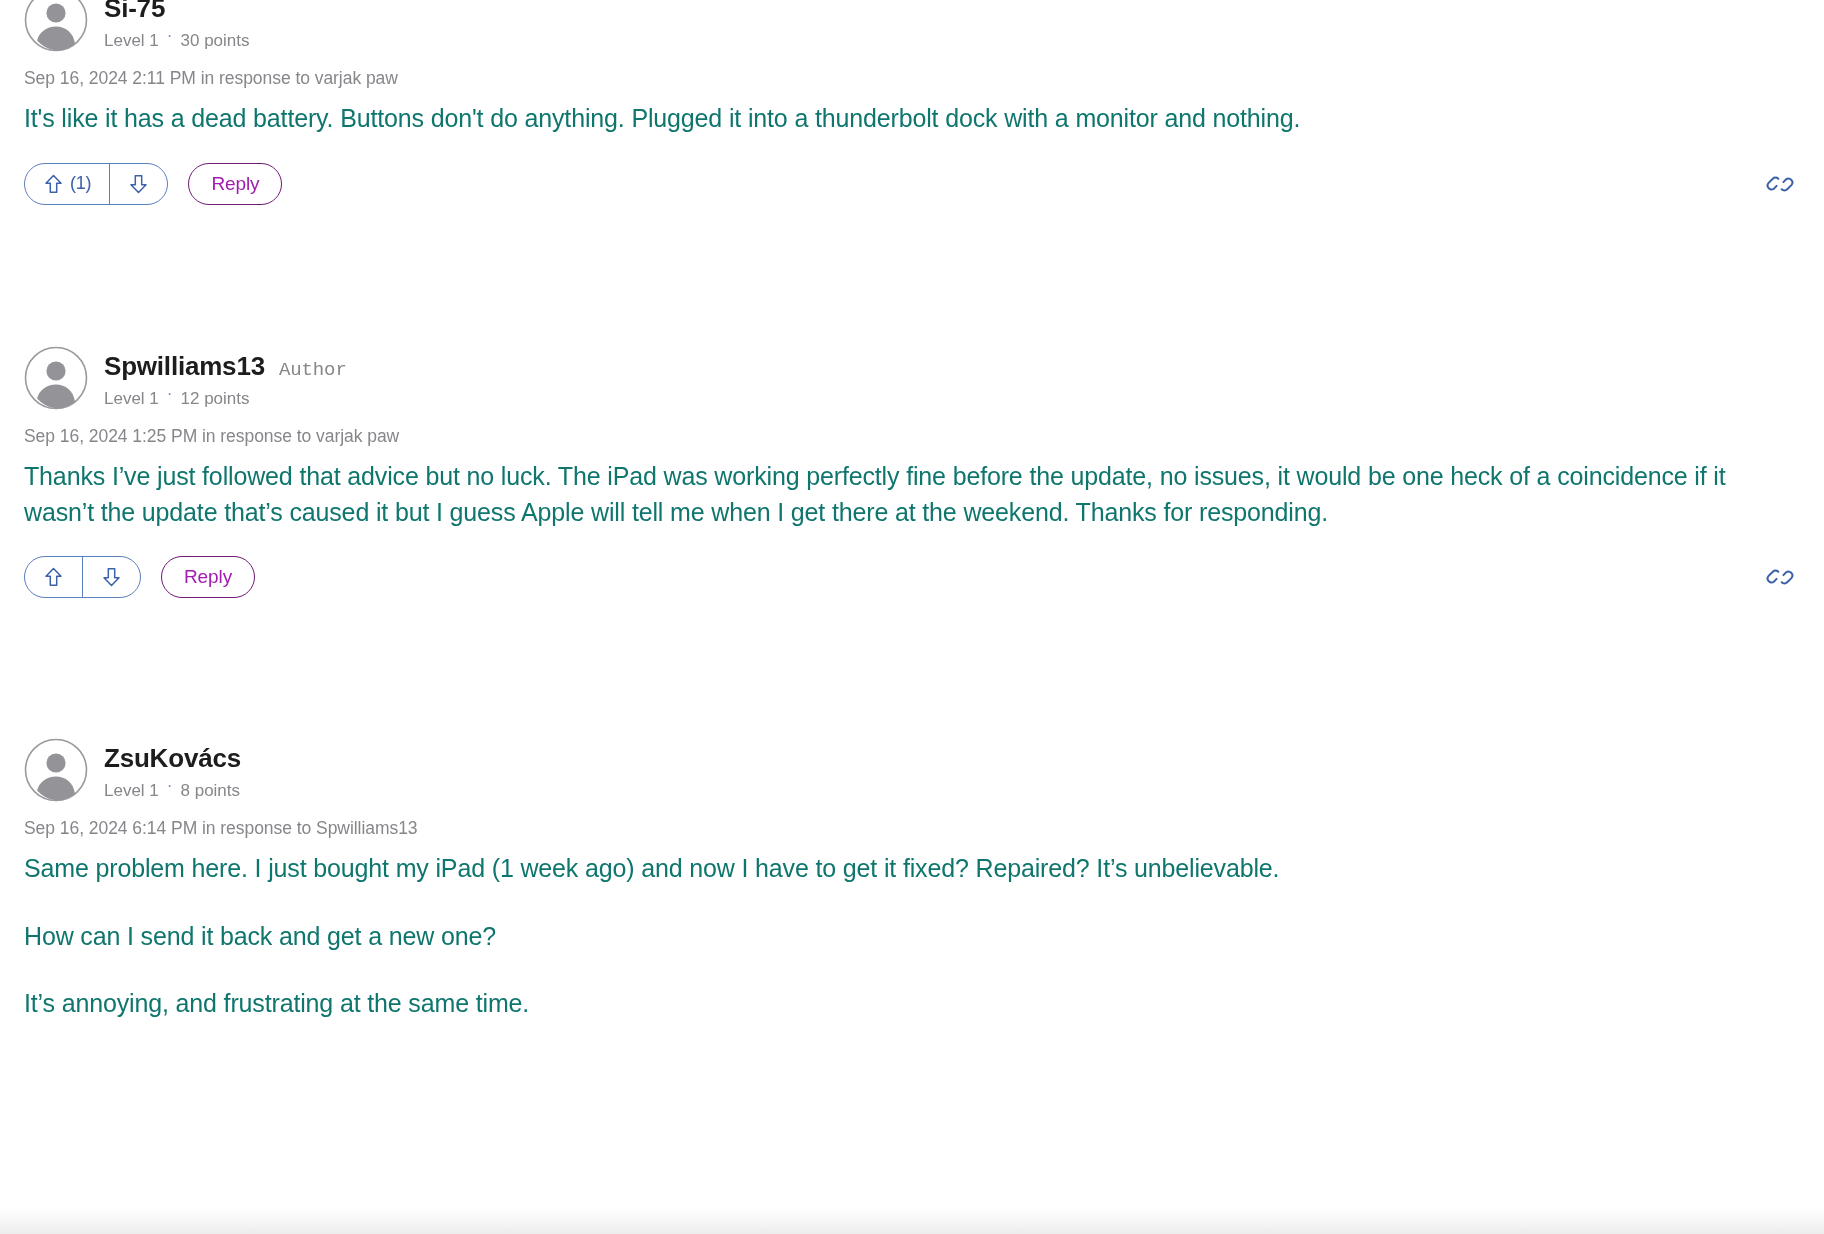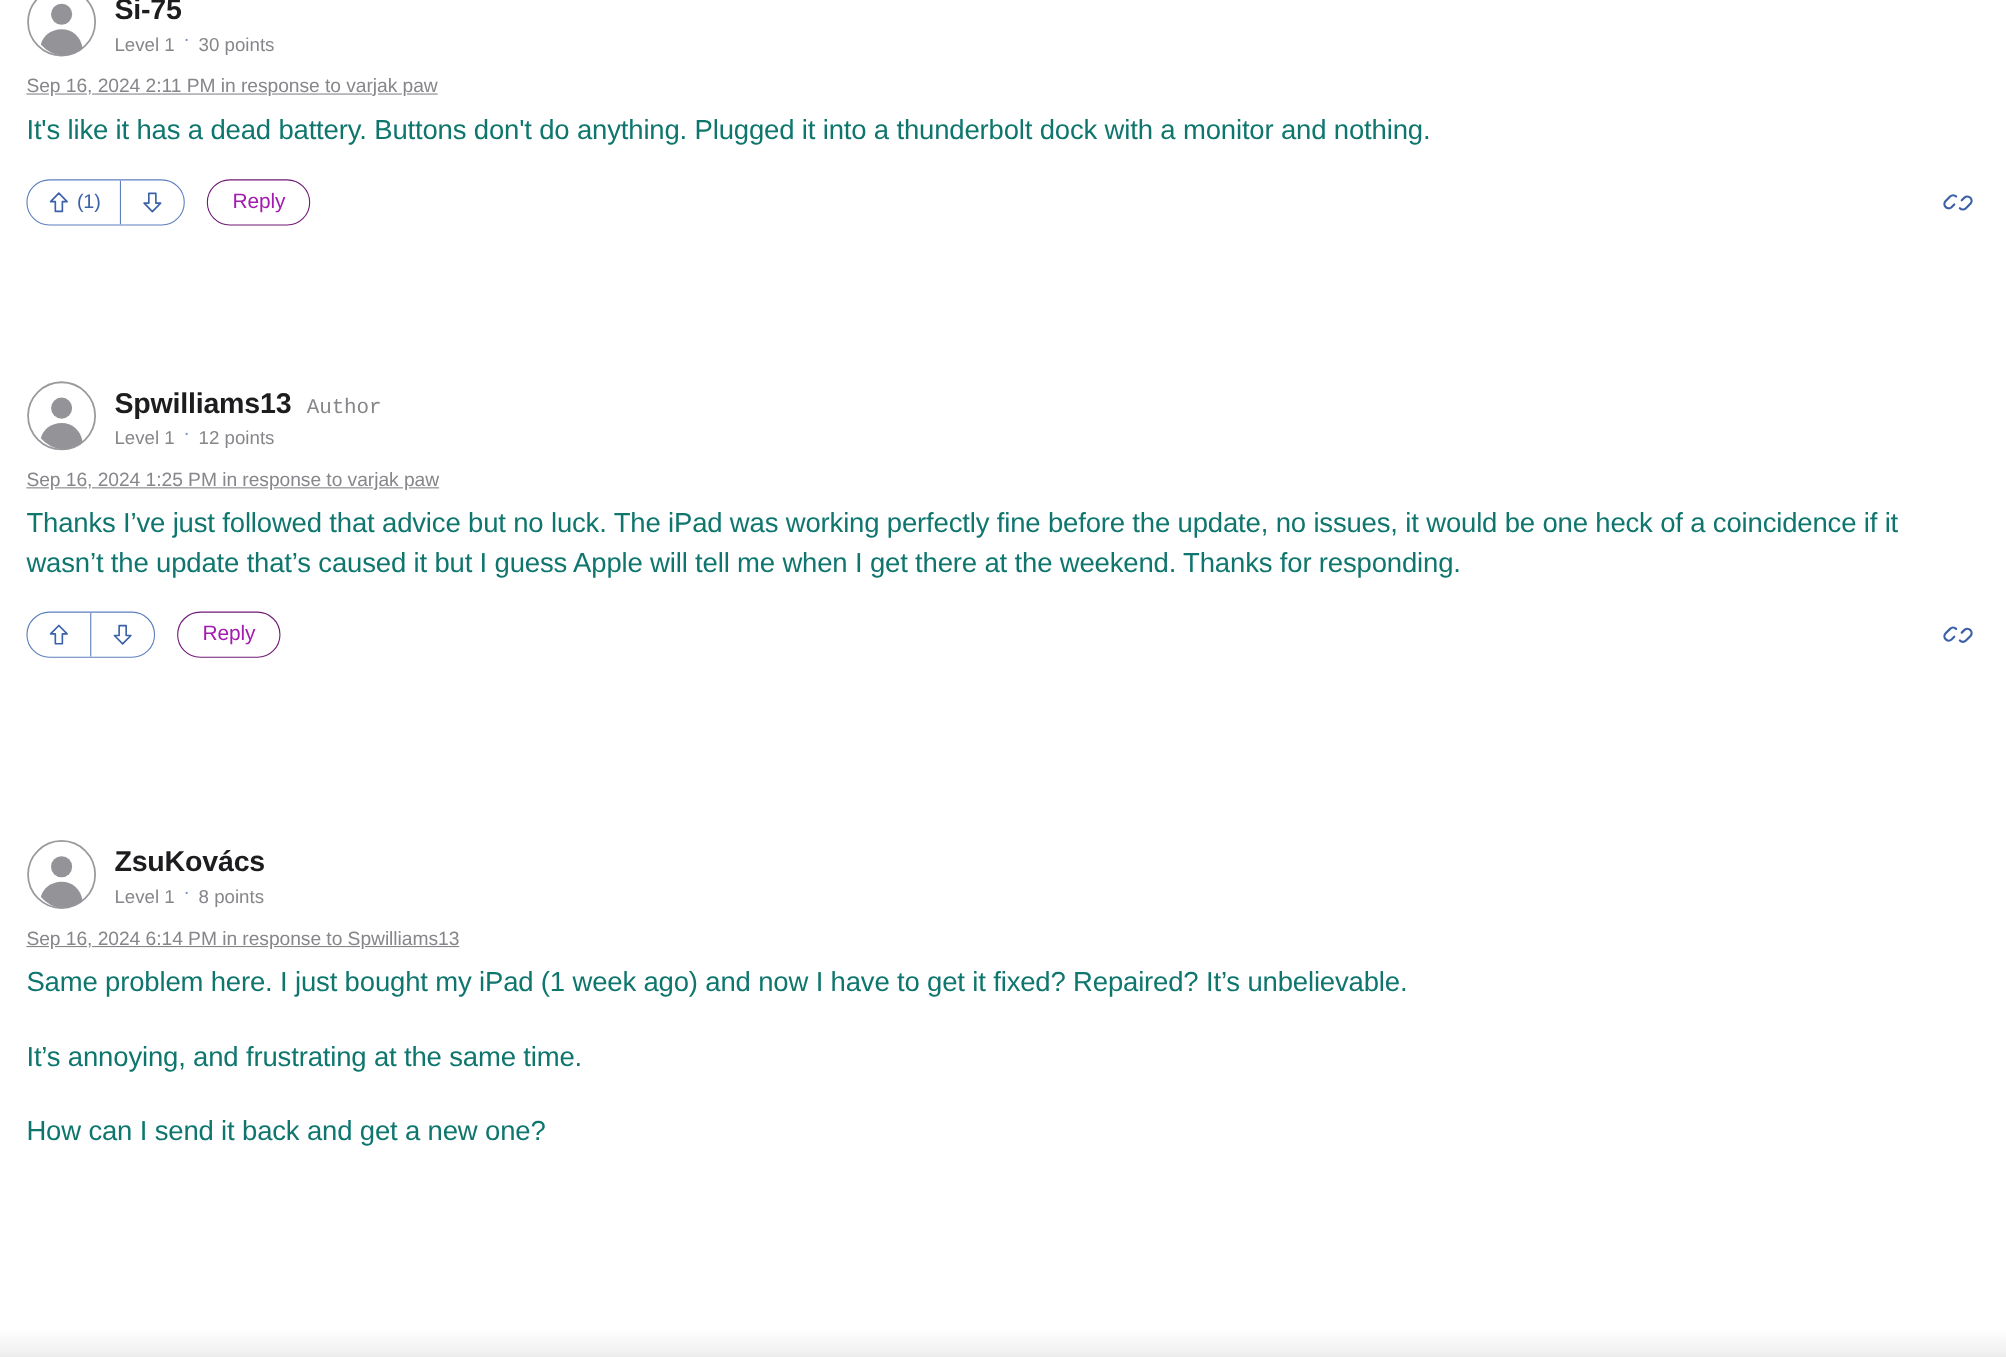--- a/index.html
+++ b/index.html
@@ -70,21 +70,20 @@
     gap: 8px;
     line-height: 1.2;
   }
   .meta-sep { color: #6e8bc4; font-size: 17px; line-height: 0.6; }
 
   .timestamp {
     margin-top: 16px;
     font-size: 17.5px;
     color: #86868b;
     letter-spacing: -0.05px;
-    text-decoration: underline;
   }
 
   .body-text {
     margin-top: 12px;
     font-size: 25px;
     line-height: 1.42;
     color: #0f766e;
     letter-spacing: -0.15px;
     max-width: 1775px;
   }
@@ -148,21 +147,21 @@
     background: transparent;
     border: 0;
     cursor: pointer;
     padding: 6px;
     line-height: 0;
   }
 
   
   #comment-0 { position: absolute; left: 24px; top: -8px;  width: 1776px; }
   #comment-1 { position: absolute; left: 24px; top: 350px; width: 1776px; }
-  #comment-2 { position: absolute; left: 24px; top: 742px; width: 1776px; margin-top: 25px; }
+  #comment-2 { position: absolute; left: 24px; top: 742px; width: 1776px; }
 
   .bottom-fade {
     position: absolute;
     left: 0; right: 0; bottom: 0;
     height: 26px;
     background: linear-gradient(to bottom, rgba(255,255,255,0) 0%, #f2f2f2 75%, #ececec 100%);
     pointer-events: none;
   }
 </style>
 </head>
@@ -311,19 +310,19 @@
           <span class="meta-sep">·</span>
           <span>8 points</span>
         </div>
       </div>
     </div>
 
     <div class="timestamp">Sep 16, 2024 6:14 PM in response to Spwilliams13</div>
 
     <div class="body-text">
       <p>Same problem here. I just bought my iPad (1 week ago) and now I have to get it fixed? Repaired? It’s unbelievable.</p>
+      <p>How can I send it back and get a new one?</p>
       <p>It’s annoying, and frustrating at the same time.</p>
-      <p>How can I send it back and get a new one?</p>
     </div>
   </div>
 
   <div class="bottom-fade"></div>
 </div>
 
 </body></html>

